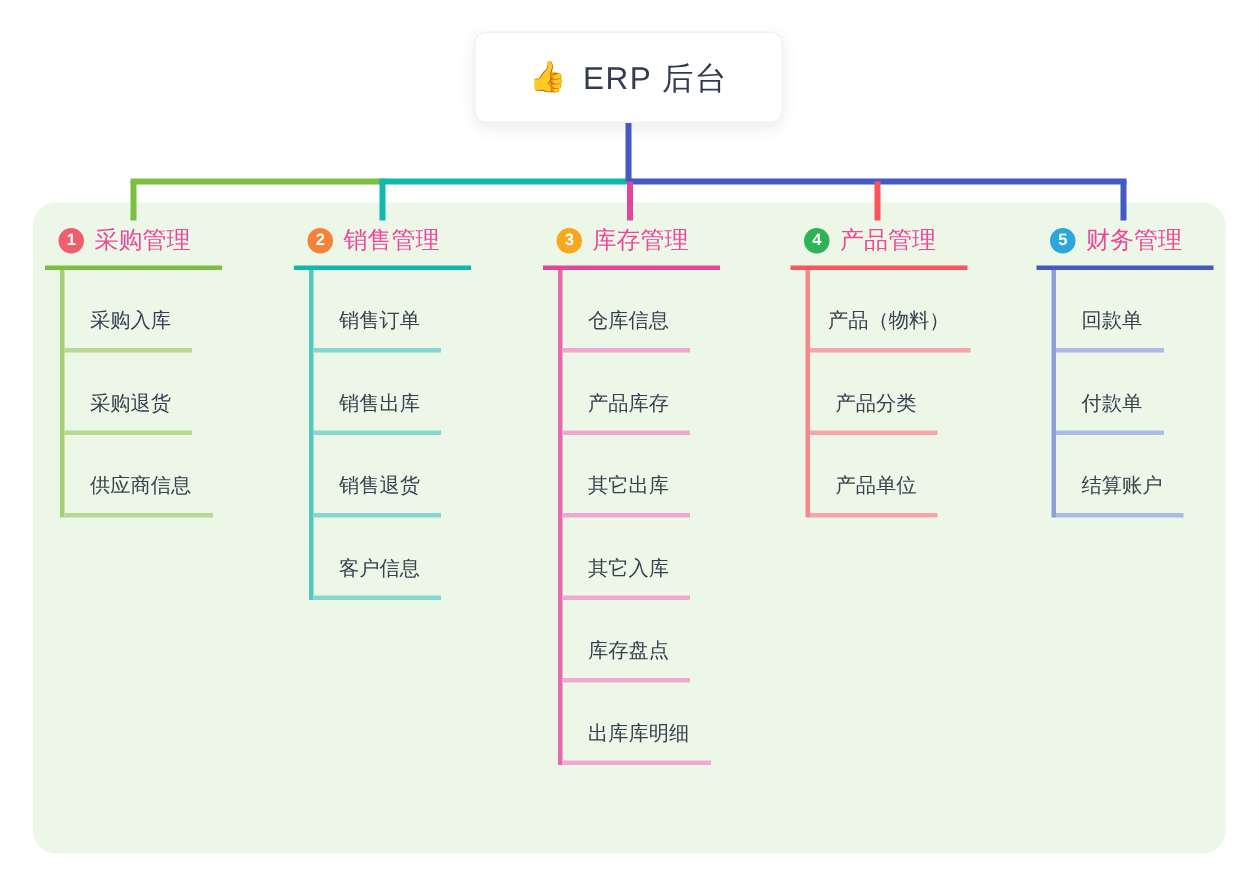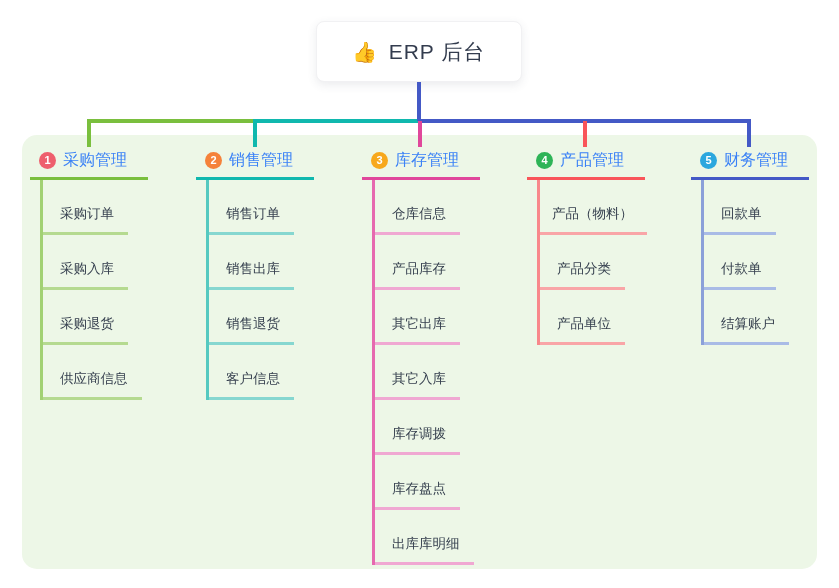--- a/index.html
+++ b/index.html
@@ -30,21 +30,21 @@
   .branch { position: absolute; width: 150px; }
   .branch-header {
     width: 118px; display: flex; align-items: center;
     padding-bottom: 6px; border-bottom: 3px solid #000; cursor: default;
   }
   .badge {
     width: 17px; height: 17px; border-radius: 50%; flex: 0 0 17px;
     color: #fff; font-size: 11px; line-height: 17px; text-align: center;
     margin: 0 7px 0 9px; font-weight: bold;
   }
-  .branch-label { font-size: 16px; color: #3b82f6; white-space: nowrap; }
+  .branch-label { font-size: 16px; color: #ec4899; white-space: nowrap; }
   .children { border-left: 3px solid #000; margin-left: 10px; }
   .child-row { height: 55px; display: flex; align-items: flex-end; }
   .child-label {
     display: inline-block; white-space: nowrap;
     font-size: 13.5px; color: #36404f;
     padding: 0 14px 9px 17px; border-bottom: 3px solid #000; cursor: default;
   }
 </style>
 </head>
 <body>
@@ -69,23 +69,20 @@
       <div class="line" style="left: 583px; top: 121px; width: 4px; height: 26px; background: rgb(249, 85, 90); z-index: 3;"></div>
       <div class="line" style="left: 747px; top: 121px; width: 4px; height: 26px; background: rgb(68, 89, 198); z-index: 3;"></div>
     </div>
   <div id="branches">
       <div class="branch" style="left: 30px; top: 150px;">
         <div class="branch-header" style="border-bottom-color: rgb(122, 191, 62);">
           <span class="badge" style="background: rgb(238, 95, 109);">1</span>
           <span class="branch-label">采购管理</span>
         </div>
         <div class="children" style="border-left-color: rgb(162, 209, 115);">
-          <div class="child-row">
-            <span class="child-label" style="border-bottom-color: rgb(181, 218, 144);">采购订单</span>
-          </div>
           <div class="child-row">
             <span class="child-label" style="border-bottom-color: rgb(181, 218, 144);">采购入库</span>
           </div>
           <div class="child-row">
             <span class="child-label" style="border-bottom-color: rgb(181, 218, 144);">采购退货</span>
           </div>
           <div class="child-row">
             <span class="child-label" style="border-bottom-color: rgb(181, 218, 144);">供应商信息</span>
           </div>
         </div>
@@ -122,23 +119,20 @@
           <div class="child-row">
             <span class="child-label" style="border-bottom-color: rgb(240, 168, 210);">产品库存</span>
           </div>
           <div class="child-row">
             <span class="child-label" style="border-bottom-color: rgb(240, 168, 210);">其它出库</span>
           </div>
           <div class="child-row">
             <span class="child-label" style="border-bottom-color: rgb(240, 168, 210); text-align: right;">其它入库</span>
           </div>
           <div class="child-row">
-            <span class="child-label" style="border-bottom-color: rgb(240, 168, 210);">库存调拨</span>
-          </div>
-          <div class="child-row">
             <span class="child-label" style="border-bottom-color: rgb(240, 168, 210); margin-top: 32px;">库存盘点</span>
           </div>
           <div class="child-row">
             <span class="child-label" style="border-bottom-color: rgb(240, 168, 210);">出库库明细</span>
           </div>
         </div>
       </div>
       <div class="branch" style="left: 527px; top: 150px;">
         <div class="branch-header" style="border-bottom-color: rgb(249, 85, 90);">
           <span class="badge" style="background: rgb(46, 180, 87);">4</span>

